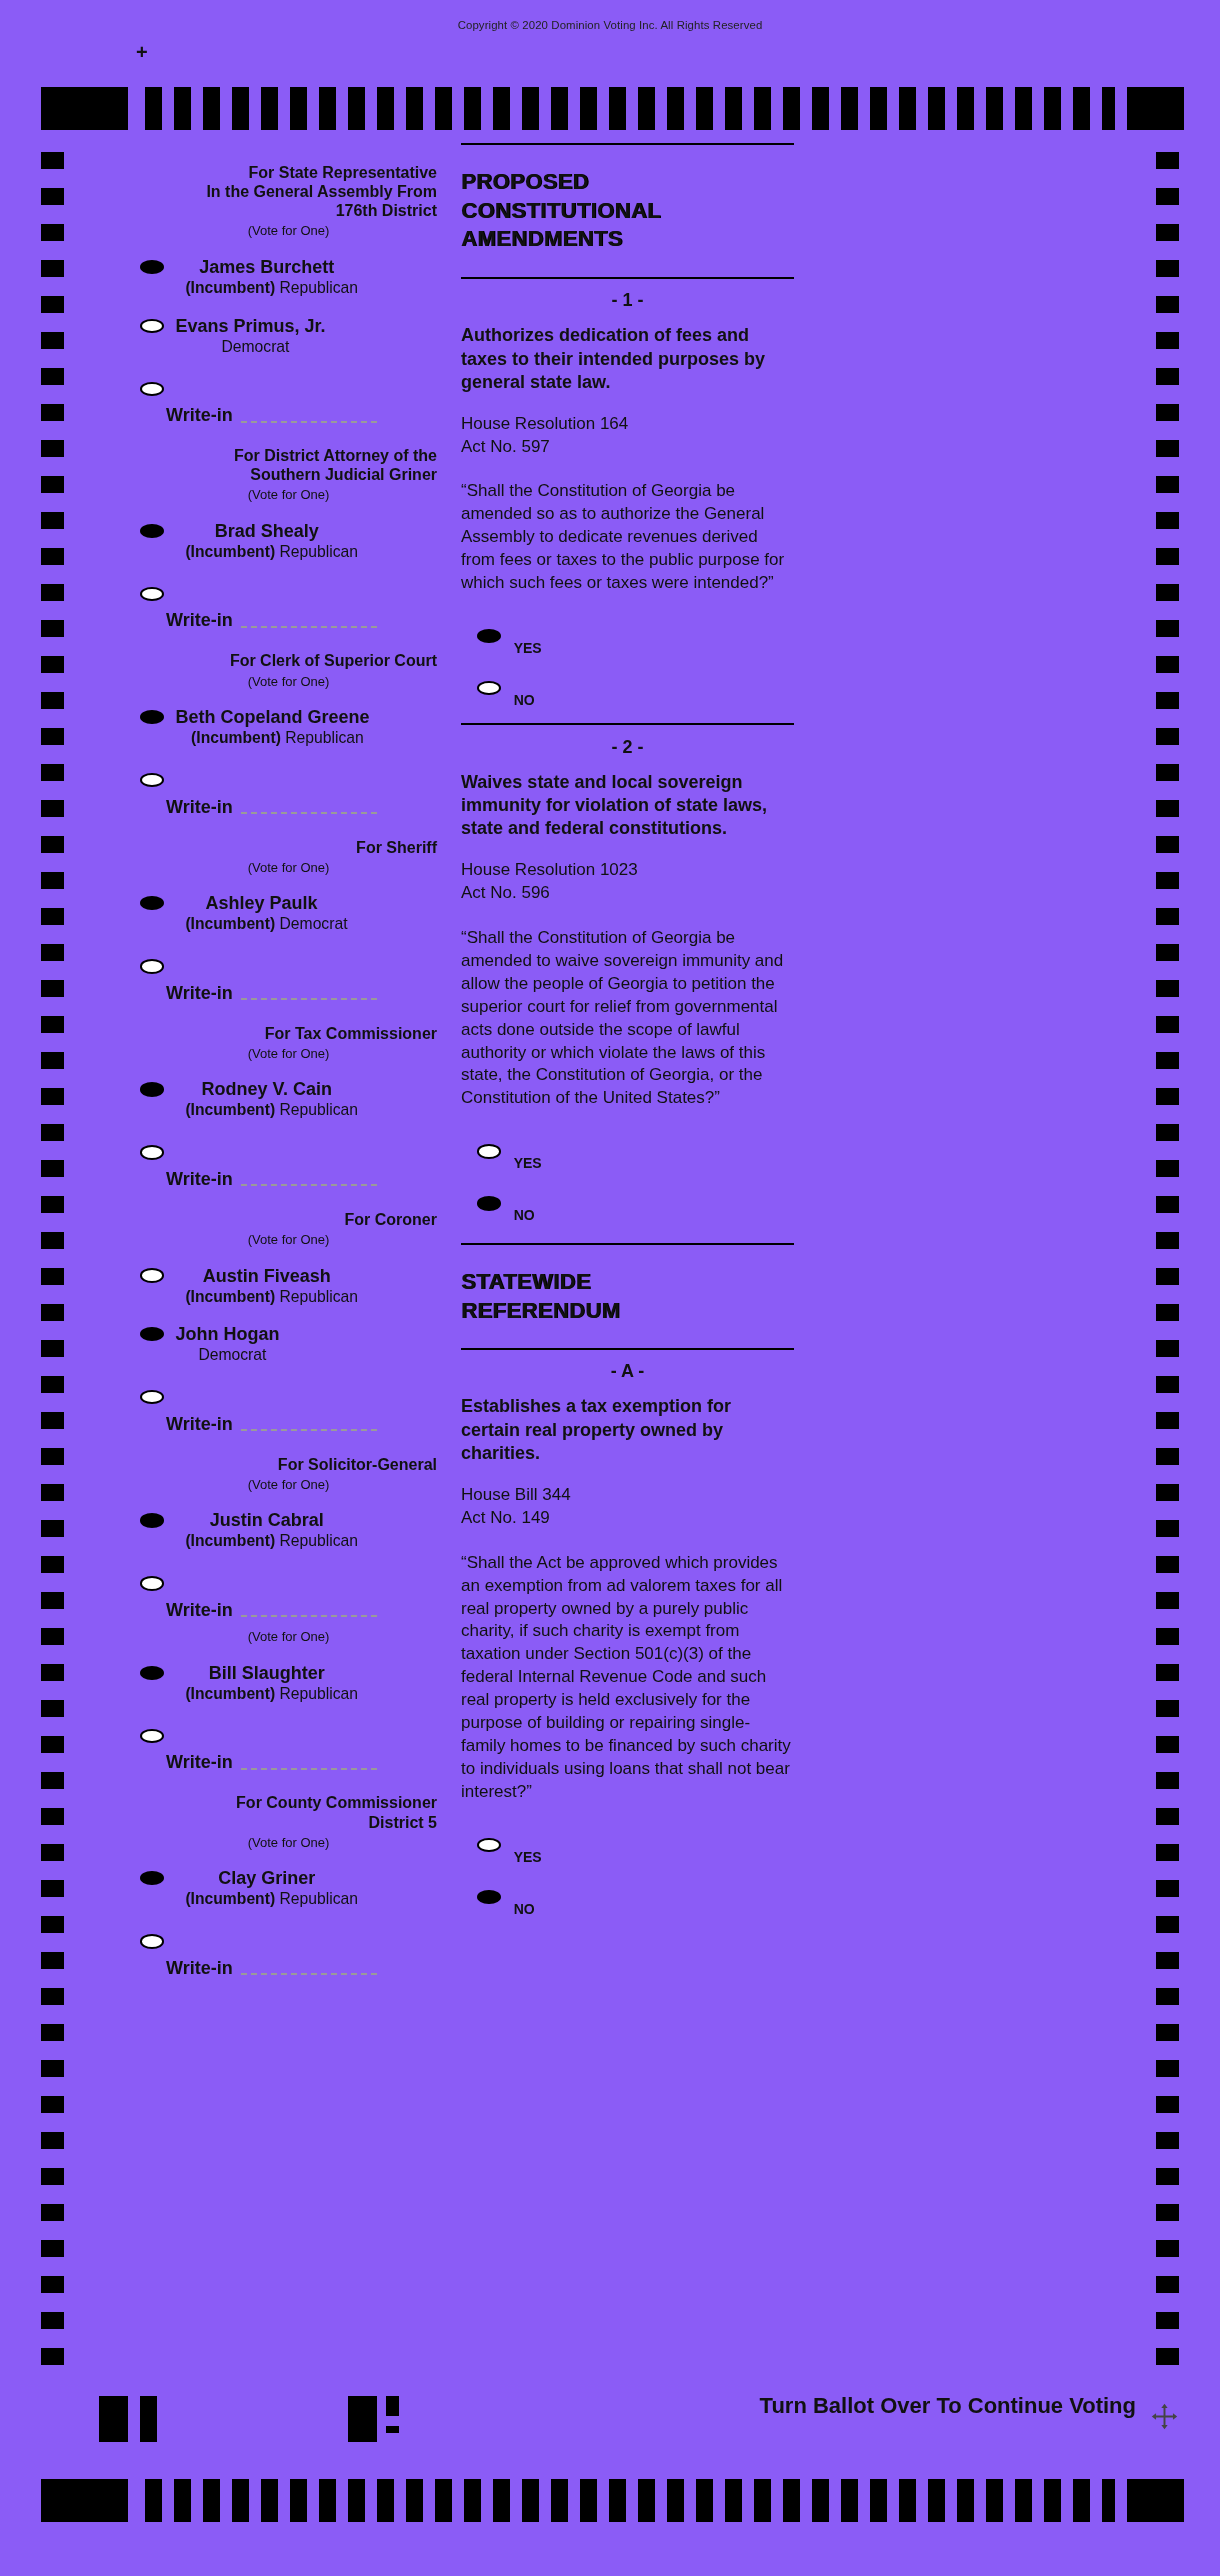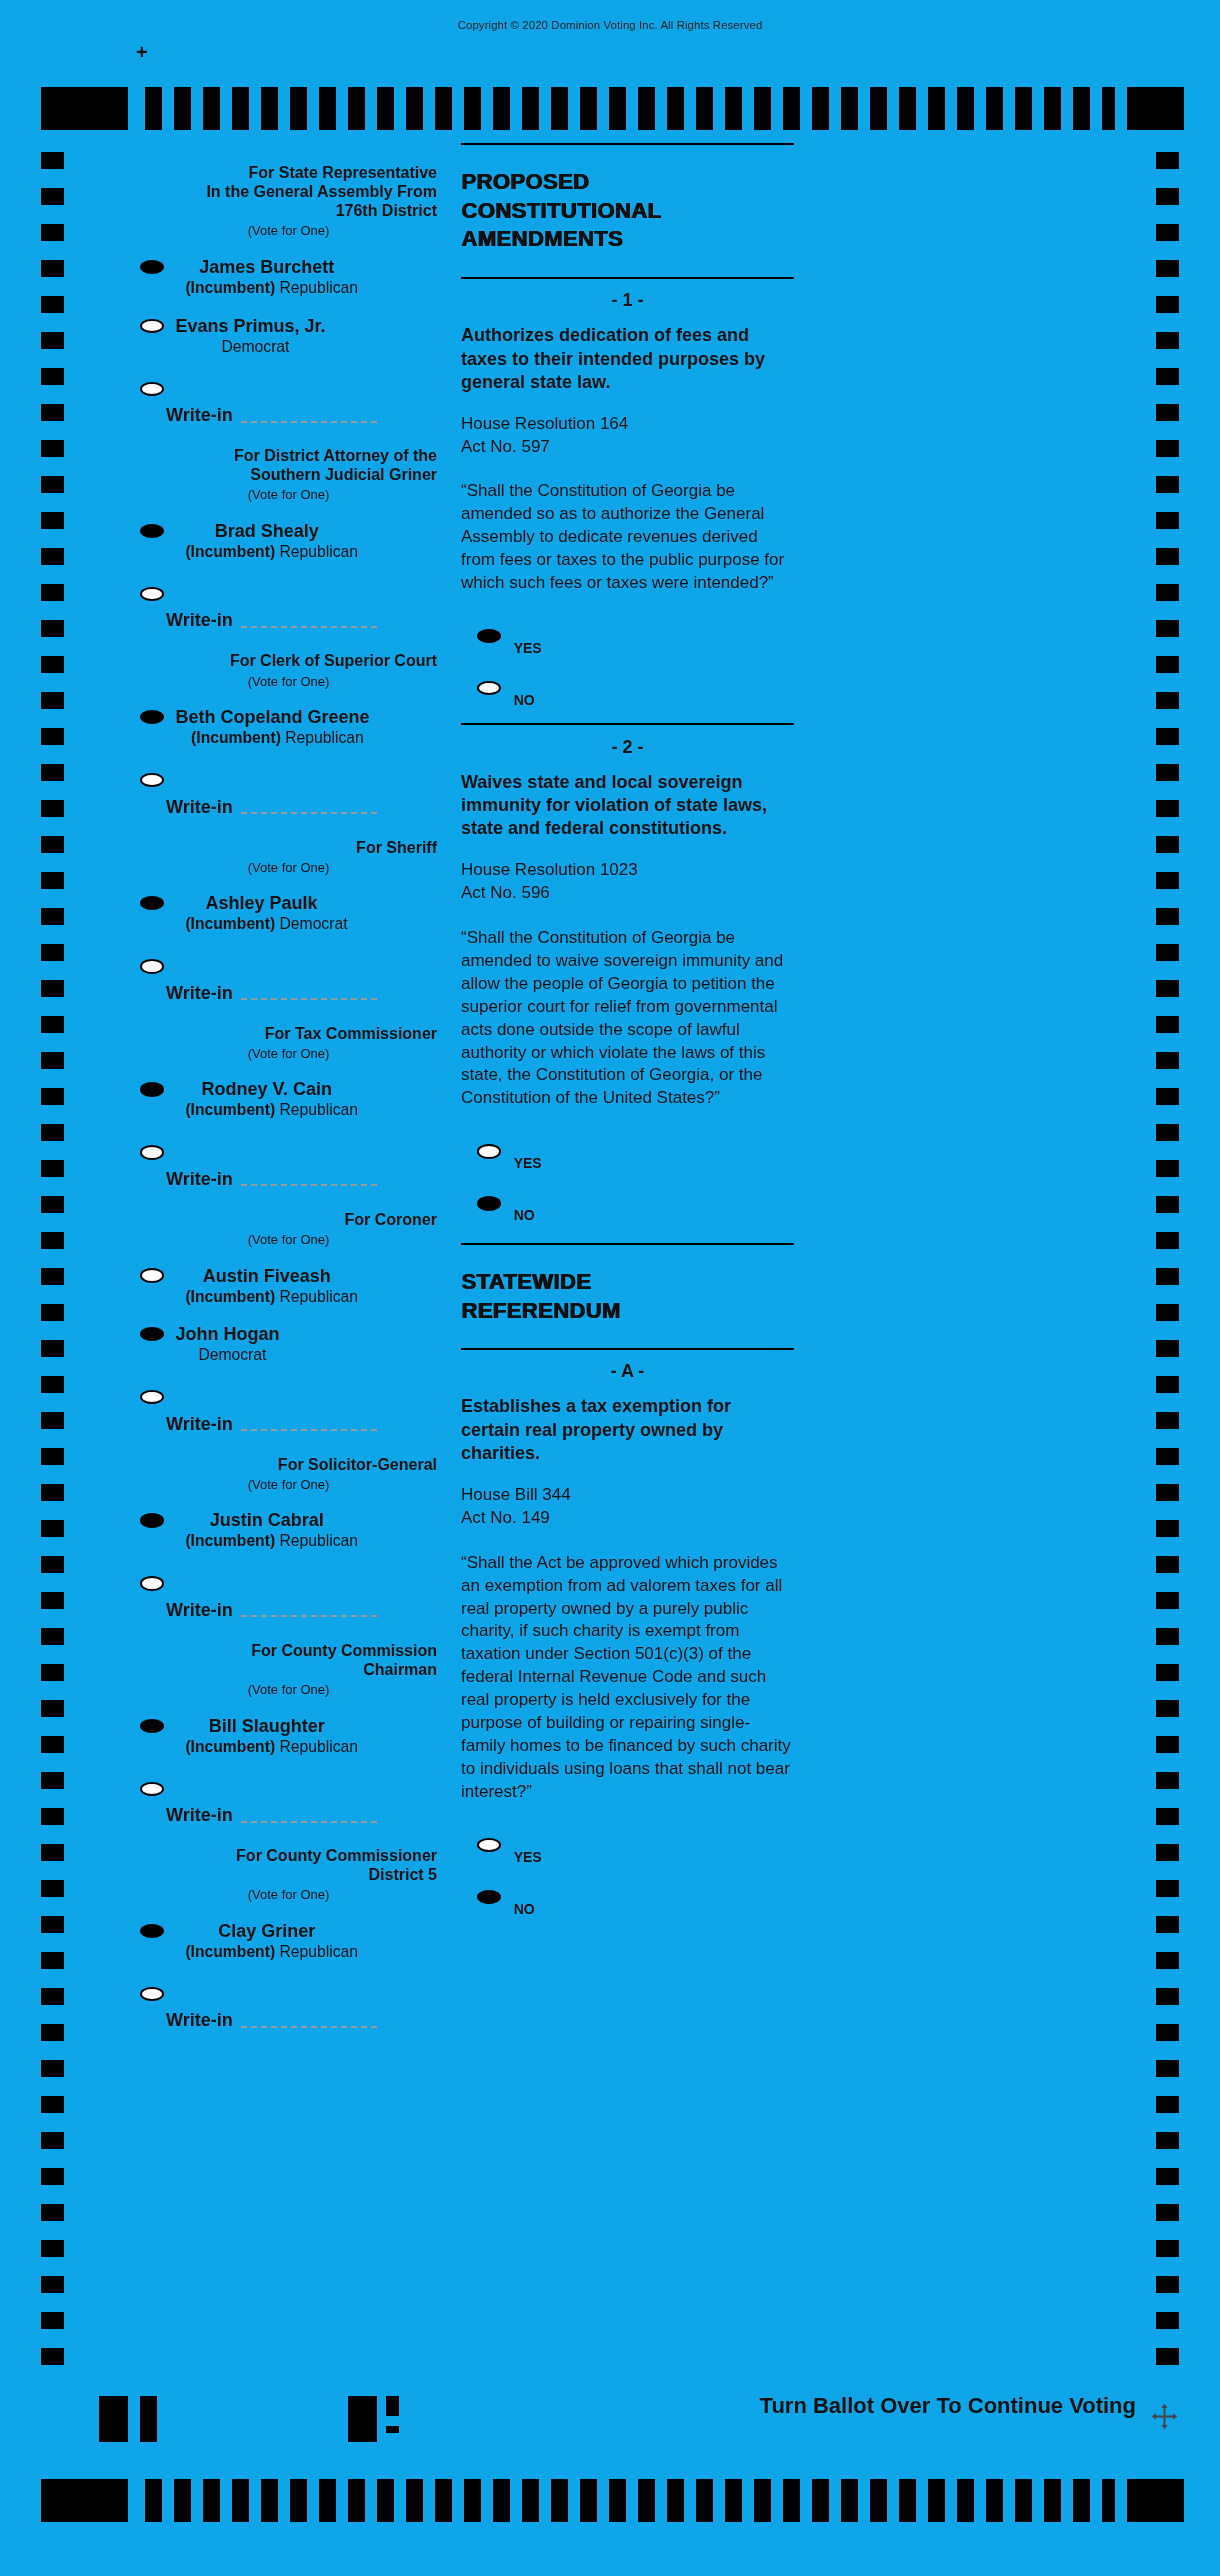--- a/index.html
+++ b/index.html
@@ -1,19 +1,19 @@
 <!DOCTYPE html>
 <html style="font-size:11.4px"><head>
 <meta charset="utf-8">
 <style>
   html,body{margin:0;padding:0;background:#e8e8e8;}
   .page{
     position:relative;
     width:1220px;height:2576px;
-    background:#0ea5e9;
+    background:#8b5cf6;
     font-family:"Liberation Sans", sans-serif;
     color:#111;
     overflow:hidden;
   }
   
   .copyright{
     position:absolute;top:18.6px;left:0;width:100%;
     text-align:center;font-size:11.4px;color:#222;letter-spacing:0.1px;
   }
   .reg-plus{
@@ -233,22 +233,20 @@
           </div>
         </div>
         <div class="writein-oval-row"><span class="oval"></span></div>
         <div class="writein-row">
           <span class="writein-label">Write-in</span>
           <span class="writein-line"></span>
         </div>
       </section>
 
       <section class="contest">
-        <h3 class="contest-title">For County Commission
-Chairman</h3>
         <div class="vote-note">(Vote for One)</div>
         <div class="candidate">
           <span class="oval filled"></span>
           <div>
             <div class="cand-name">Bill Slaughter</div>
             <div class="cand-party"><span class="party-prefix">(Incumbent)</span> <span>Republican</span></div>
           </div>
         </div>
         <div class="writein-oval-row"><span class="oval"></span></div>
         <div class="writein-row">

